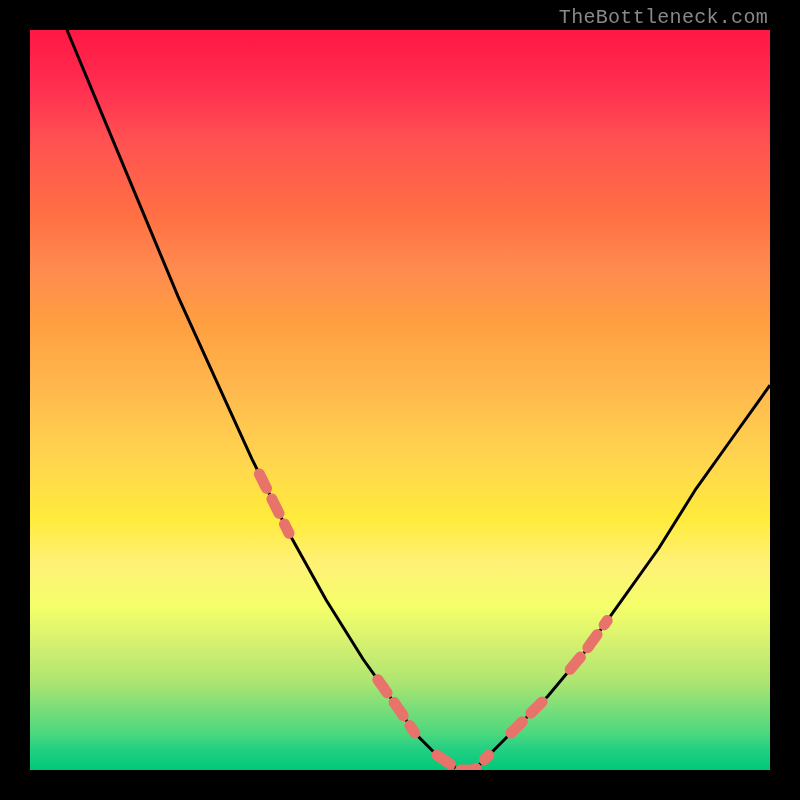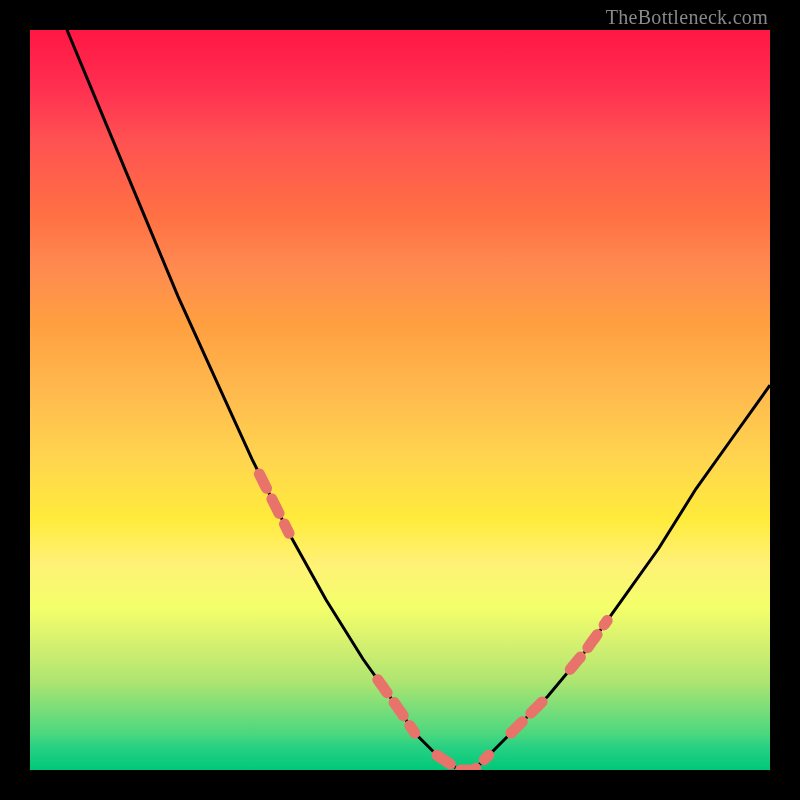--- a/index.html
+++ b/index.html
@@ -29,21 +29,21 @@
         #4dd87e 95%,
         #26d083 97%,
         #00c879 100%
       );
     }
     .watermark {
       position: absolute;
       top: 6px;
       right: 32px;
       color: #888;
-      font-family: Liberation Serif, serif;
+      font-family: Liberation Mono, monospace;
       font-size: 20px;
       font-weight: 500;
       letter-spacing: 0.3px;
     }
     .curve-svg {
       position: absolute;
       left: 30px;
       top: 30px;
       width: 740px;
       height: 740px;

